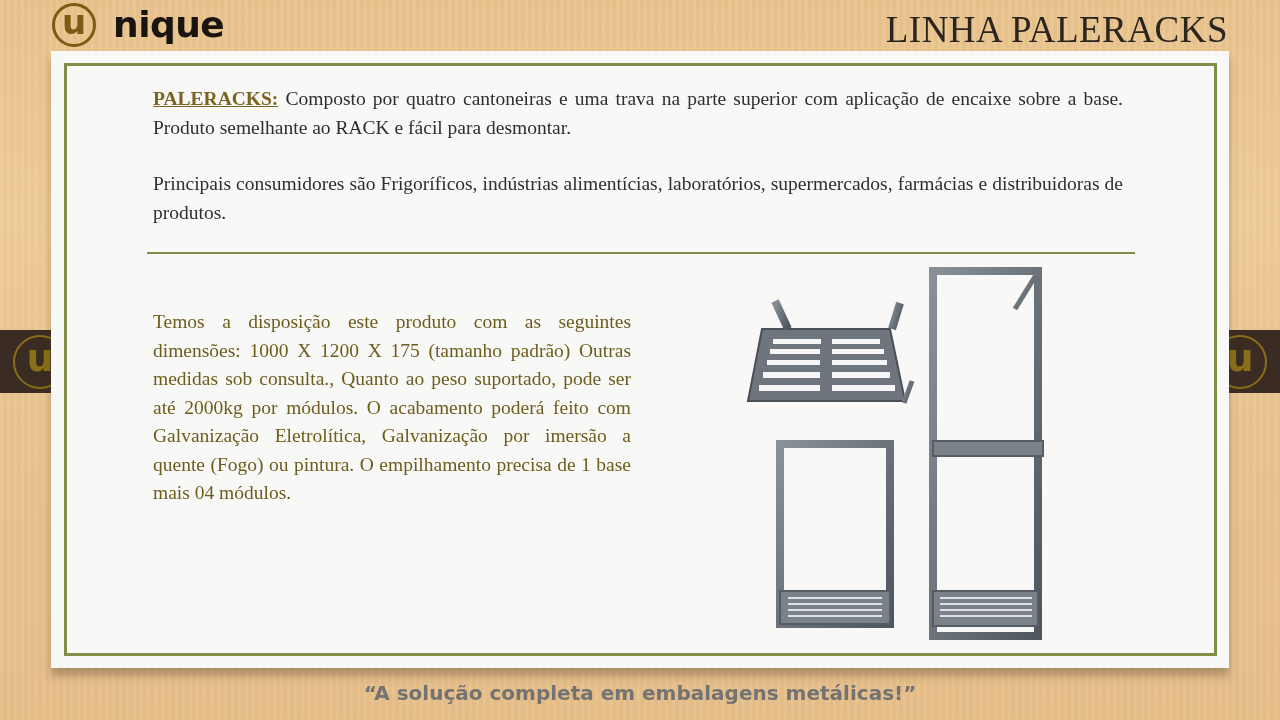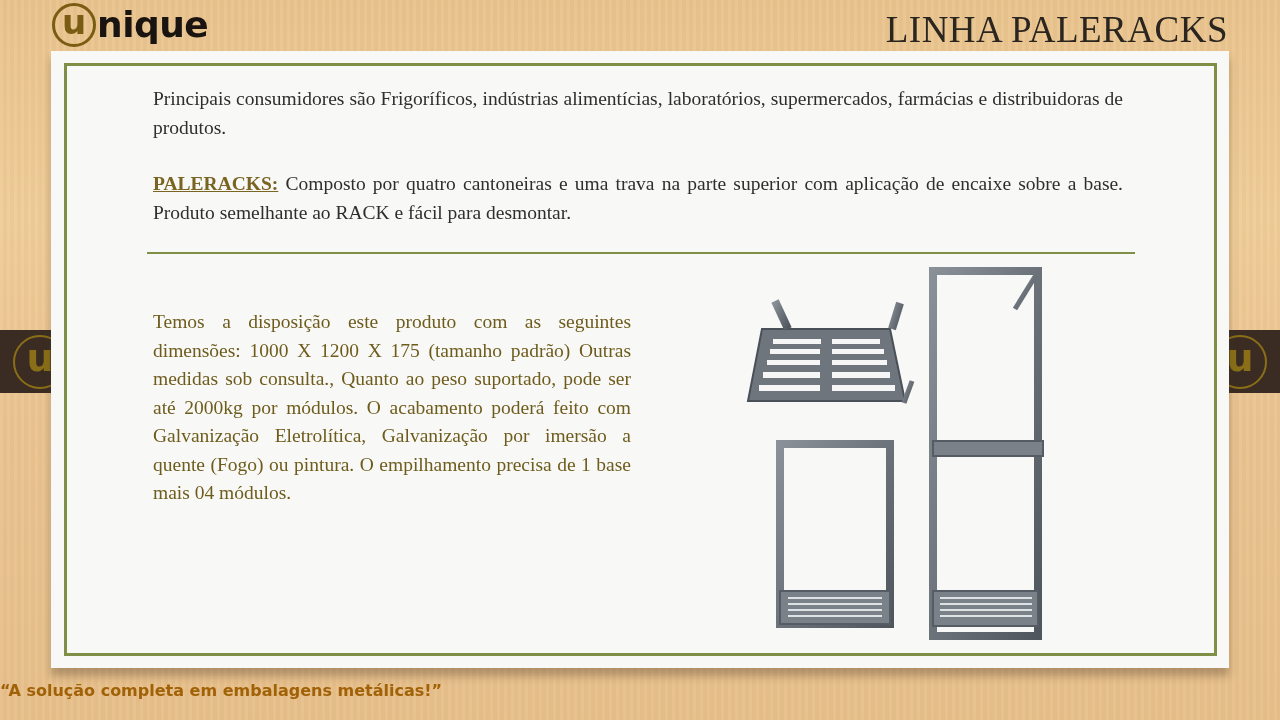--- a/index.html
+++ b/index.html
@@ -19,21 +19,21 @@
   }
   .logo-circle {
     width: 44px; height: 44px; border-radius: 50%;
     border: 3px solid #7a5d12;
     display: flex; align-items: center; justify-content: center;
     color: #7a5d12; font-family: "DejaVu Sans", sans-serif; font-weight: bold;
     font-size: 34px; line-height: 1; padding-bottom: 6px;
   }
   .logo-text {
     font-family: "DejaVu Sans", sans-serif; font-weight: bold;
-    font-size: 36px; color: #1a1410; margin-left: 1px; letter-spacing: -0.5px;
+    font-size: 36px; color: #1a1410; margin-left: 17px; letter-spacing: -0.5px;
     line-height: 1;
   }
   .page-title {
     position: absolute; right: 52px; top: 8px;
     font-family: "Liberation Serif", serif; font-size: 37px; color: #2b2520;
     letter-spacing: 0.5px;
   }
   .card {
     position: absolute; left: 51px; top: 51px; width: 1178px; height: 617px;
     background: #f8f8f7;
@@ -70,23 +70,23 @@
   .side-tab.left { left: 0; border-radius: 0 4px 4px 0; }
   .side-tab.right { right: 0; border-radius: 4px 0 0 4px; }
   .tab-circle {
     width: 54px; height: 54px; border-radius: 50%;
     border: 2px solid #8a6f18;
     display: flex; align-items: center; justify-content: center;
     color: #8a6f18; font-family: "DejaVu Sans", sans-serif; font-weight: bold;
     font-size: 38px; line-height: 1; padding-bottom: 8px;
   }
   .tagline {
-    position: absolute; left: 0; right: 0; top: 681px; 
-    font-family: "DejaVu Sans", sans-serif; font-weight: bold; font-size: 16px;
-    color: #a16207;
+    position: absolute; left: 0; right: 0; top: 681px; text-align: center;
+    font-family: "DejaVu Sans", sans-serif; font-weight: bold; font-size: 20px;
+    color: #737373;
   }
 </style>
 </head>
 <body>
 
 <div class="wood-grain"></div>
 
 <div class="logo">
   <div class="logo-circle">u</div>
   <div class="logo-text">nique</div>
@@ -98,25 +98,25 @@
   <div class="tab-circle">u</div>
 </div>
 <div class="side-tab right">
   <div class="tab-circle">u</div>
 </div>
 
 <div class="card">
   <div class="card-border"></div>
 
   <div class="intro">
-    <p>Principais consumidores são Frigoríficos, indústrias alimentícias, laboratórios, supermercados, farmácias e distribuidoras de produtos.</p>
     <p>
       <span class="label-strong">PALERACKS:</span>
       <span>Composto por quatro cantoneiras e uma trava na parte superior com aplicação de encaixe sobre a base. Produto semelhante ao RACK e fácil para desmontar.</span>
     </p>
+    <p>Principais consumidores são Frigoríficos, indústrias alimentícias, laboratórios, supermercados, farmácias e distribuidoras de produtos.</p>
   </div>
 
   <div class="separator"></div>
 
   <div class="details">Temos a disposição este produto com as seguintes dimensões: 1000 X 1200 X 175 (tamanho padrão) Outras medidas sob consulta., Quanto ao peso suportado, pode ser até 2000kg por módulos. O acabamento poderá feito com  Galvanização Eletrolítica, Galvanização por imersão a quente (Fogo) ou pintura. O empilhamento precisa de 1 base mais 04 módulos.</div>
 
   <div class="product-photo">
     <svg width="305" height="385" viewBox="0 0 305 385" xmlns="http://www.w3.org/2000/svg">
       <defs>
         <linearGradient id="metal" x1="0" y1="0" x2="1" y2="1">

